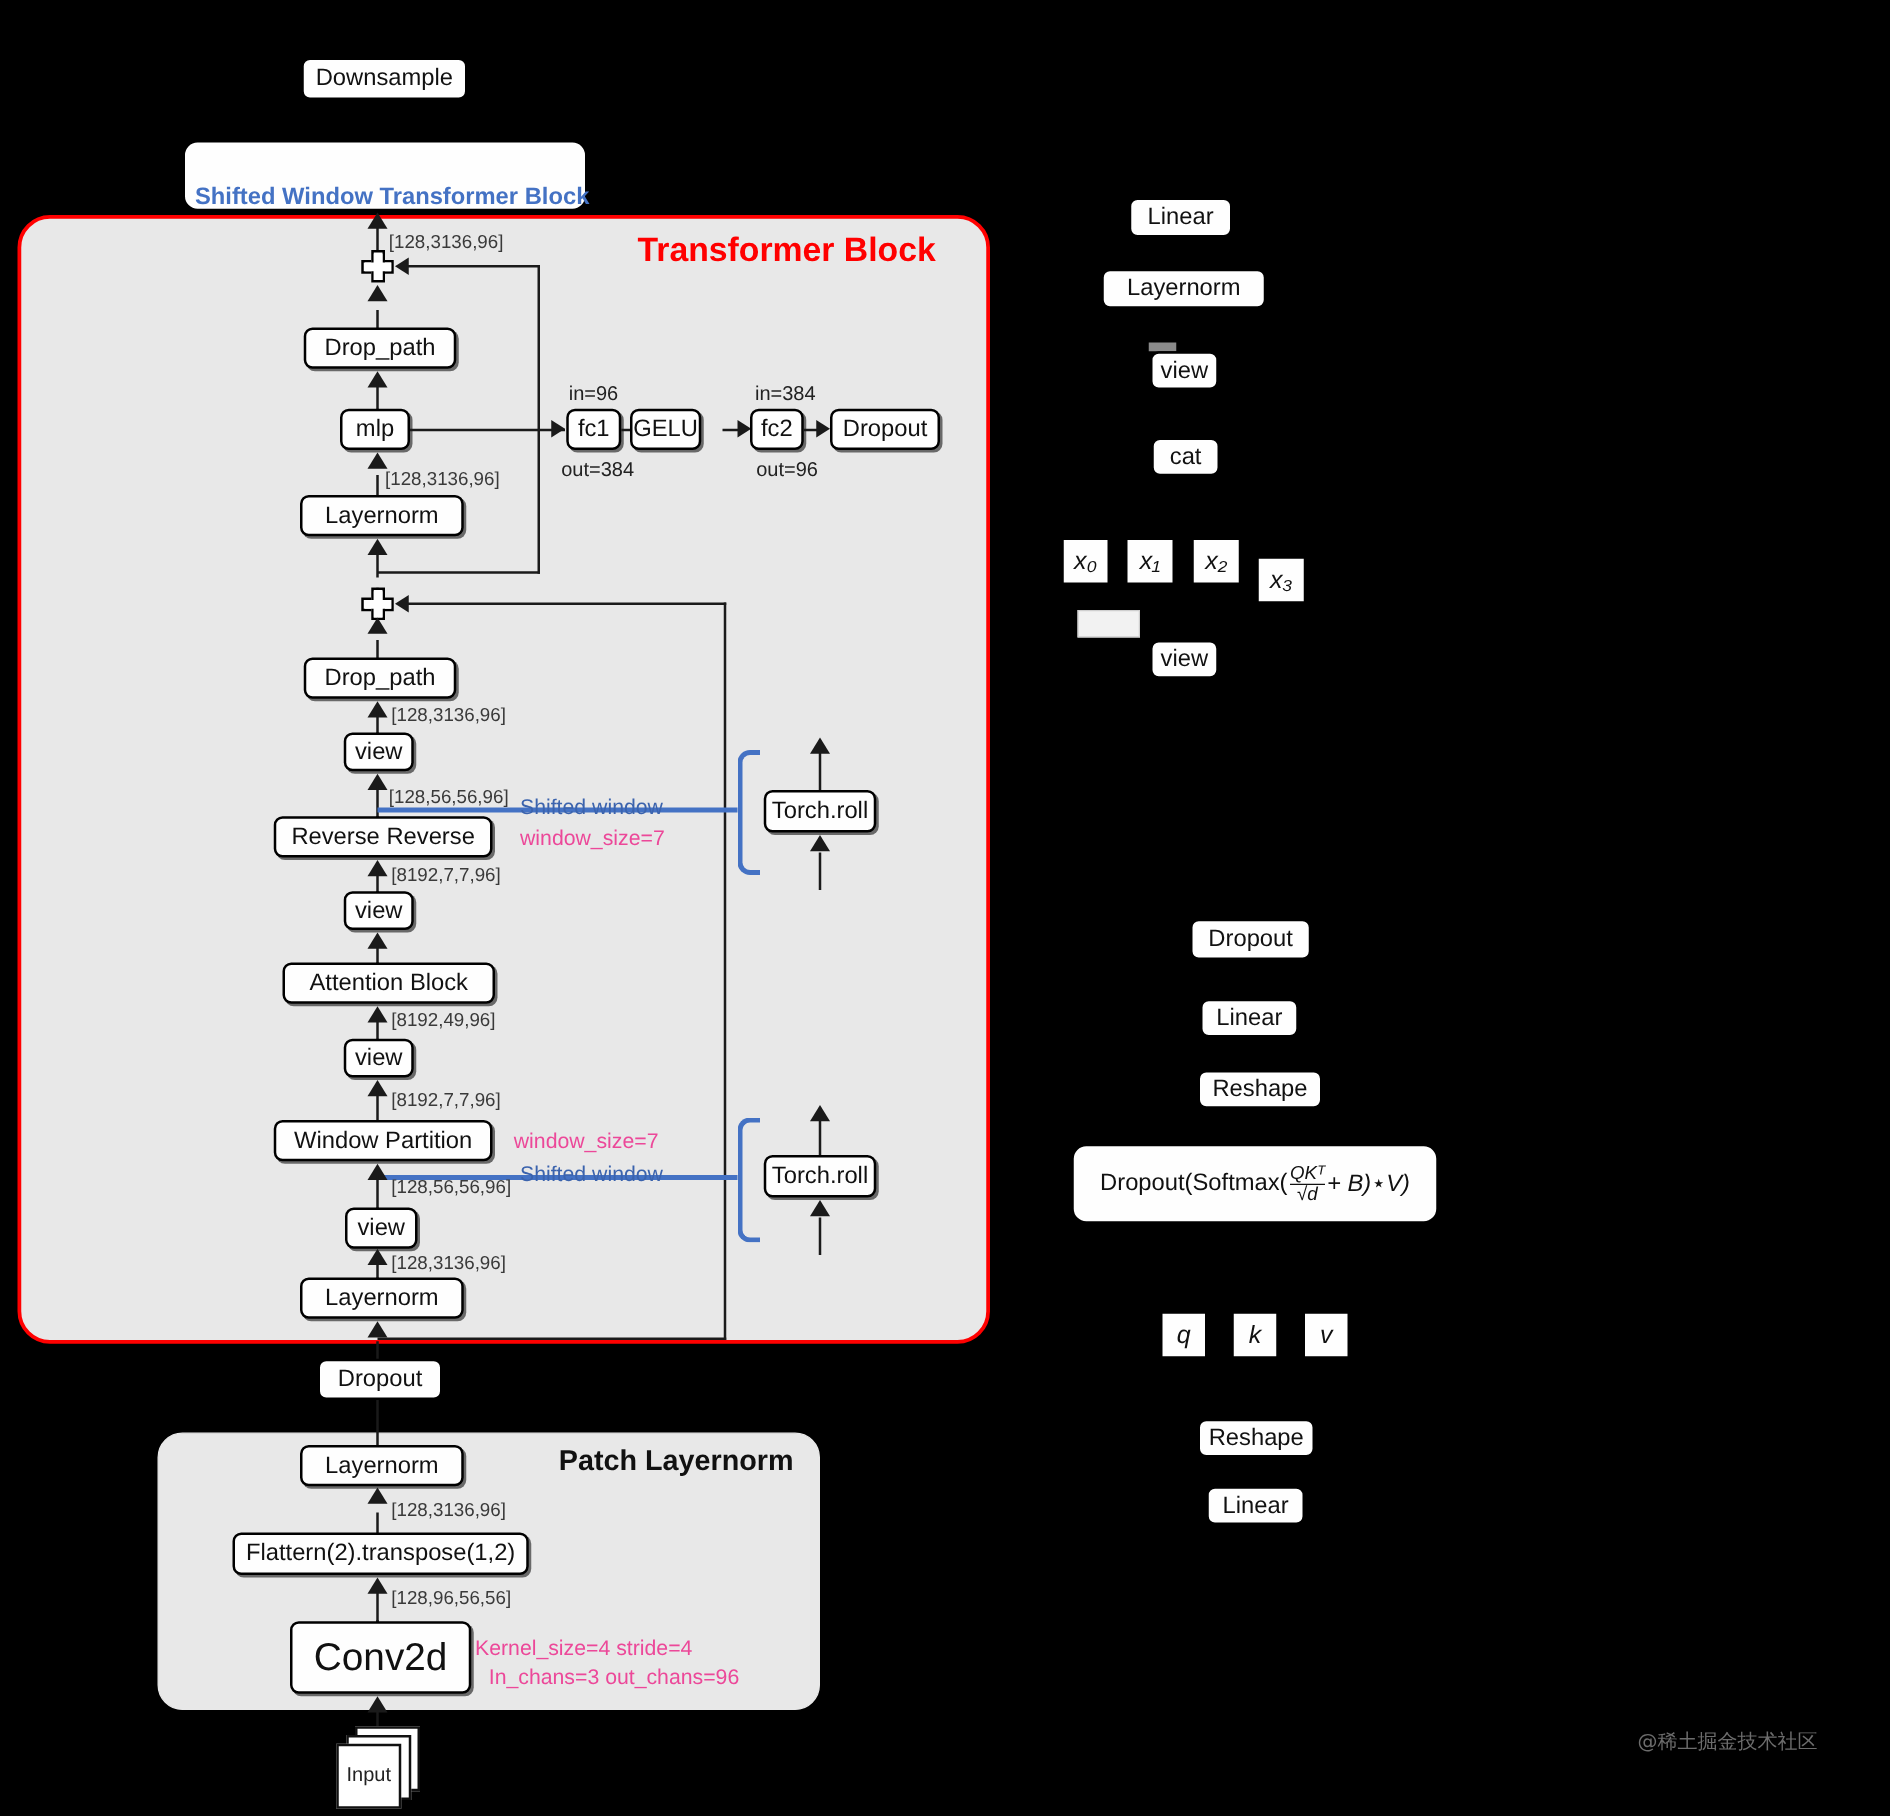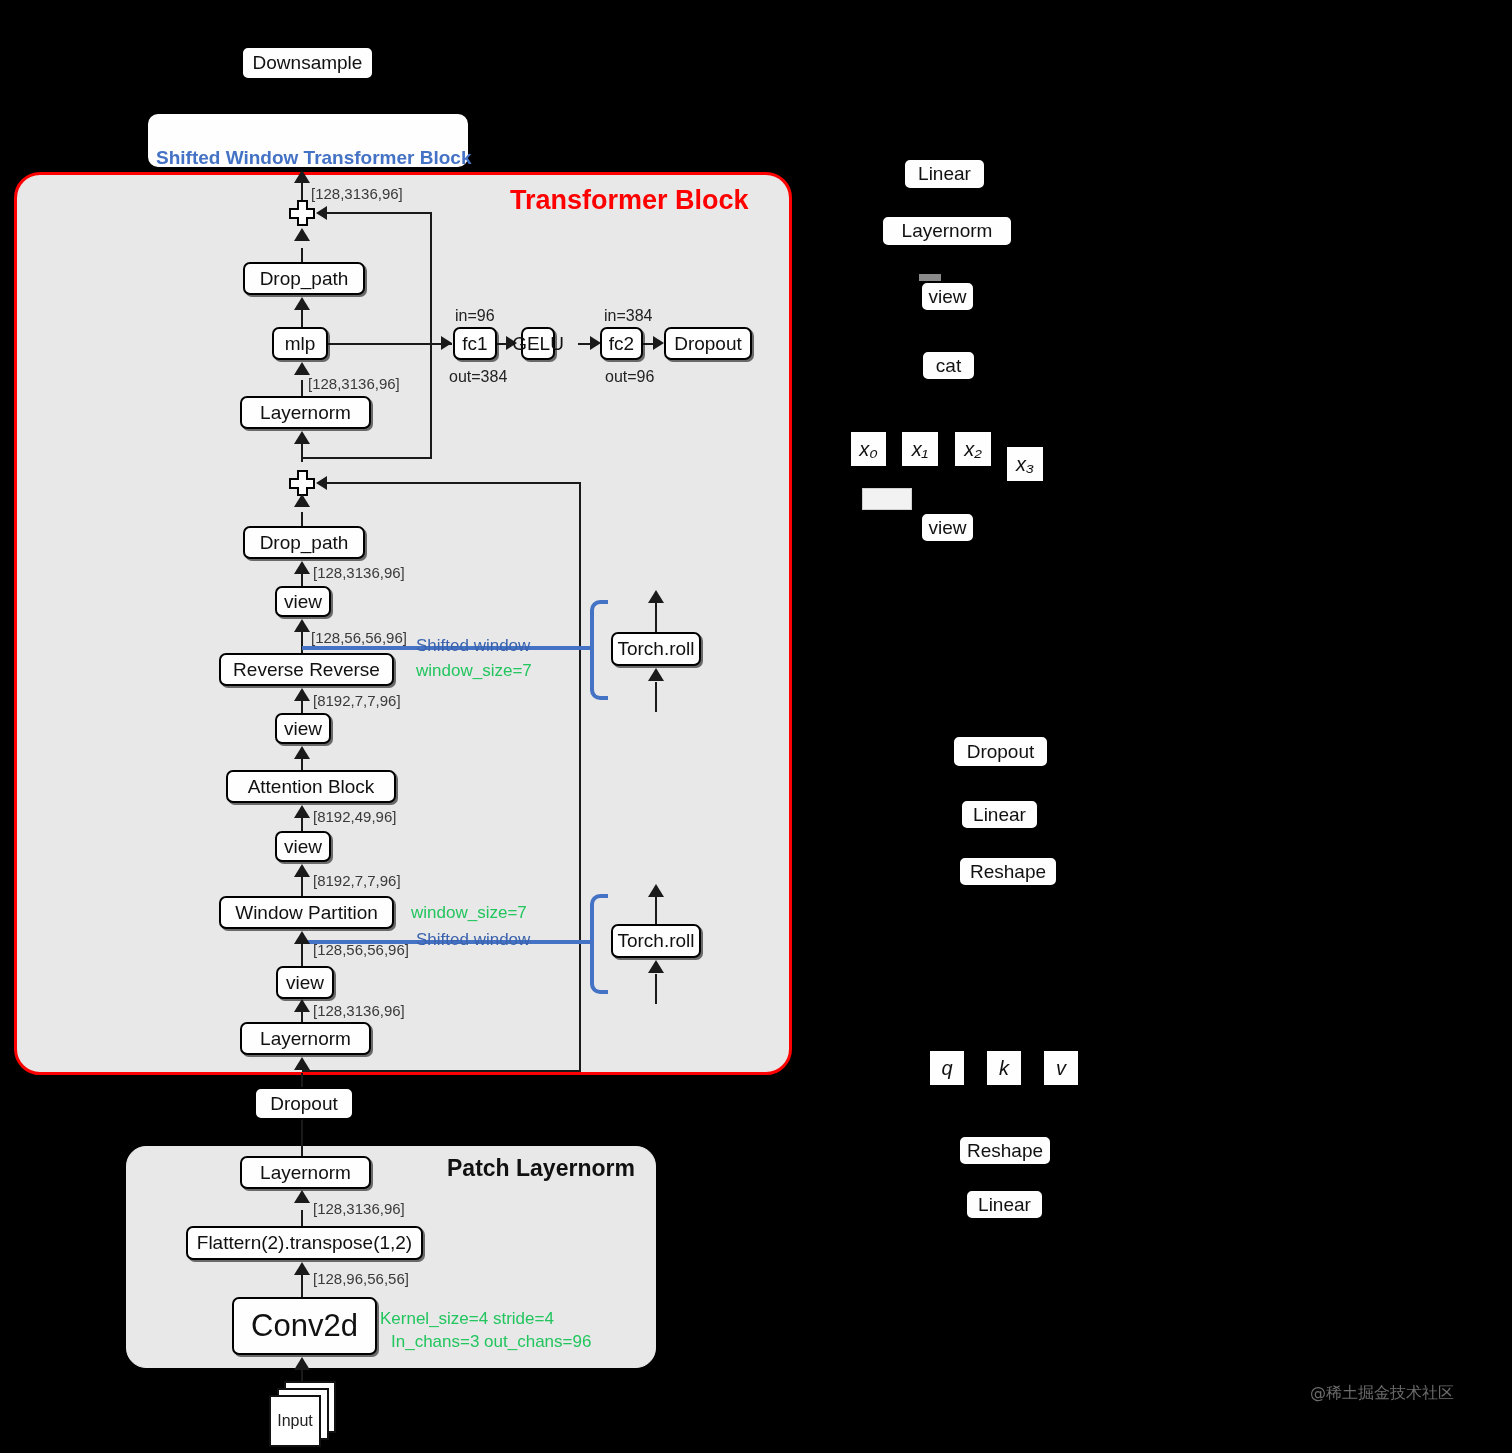--- a/index.html
+++ b/index.html
@@ -22,21 +22,21 @@
   #patch-embedding{background:#e8e8e8;border:1px solid #e8e8e8;border-radius:20px;}
 
   
   .lbl{position:absolute;white-space:nowrap;color:#3a3a3a;font-size:15px;}
   .lbl-dark{color:#222;}
   .title{position:absolute;white-space:nowrap;font-weight:bold;}
   #transformer-title{color:#ff0000;font-size:27px;}
   #patch-title{color:#111;font-size:23px;}
   #swtb-label{color:#4472c4;font-weight:bold;font-size:19px;}
   .shift-lbl{position:absolute;color:#3b63ad;font-size:17px;white-space:nowrap;}
-  .param-lbl{position:absolute;color:#22c55e;font-size:17px;white-space:nowrap;}
+  .param-lbl{position:absolute;color:#ec4899;font-size:17px;white-space:nowrap;}
 
   
   .vline{position:absolute;background:#1a1a1a;width:2px;}
   .hline{position:absolute;background:#1a1a1a;height:2px;}
   .blue-h{position:absolute;background:#4472c4;height:4px;}
   .arrow-up{position:absolute;width:0;height:0;border-left:8px solid transparent;
             border-right:8px solid transparent;border-bottom:13px solid #1a1a1a;}
   .arrow-right{position:absolute;width:0;height:0;border-top:7px solid transparent;
                border-bottom:7px solid transparent;border-left:11px solid #1a1a1a;}
   .arrow-left{position:absolute;width:0;height:0;border-top:7px solid transparent;
@@ -110,21 +110,21 @@
   <div class="hline" style="left:328px;top:343px;width:124px;"></div>
   <div class="arrow-right" style="left:441px;top:336px;"></div>
 
   <div class="box" style="left:453px;top:327px;width:44px;height:33px;font-size:19px;">fc1</div>
   <div class="lbl lbl-dark" style="left:455px;top:307px;font-size:16px;">in=96</div>
   <div class="lbl lbl-dark" style="left:449px;top:368px;font-size:16px;">out=384</div>
 
   <div class="hline" style="left:497px;top:343px;width:16px;"></div>
   <div class="arrow-right" style="left:506px;top:336px;"></div>
 
-  <div class="box" style="left:521px;top:327px;width:34px;height:33px;font-size:19px;">GELU</div>
+  <div class="box" style="left:504px;top:327px;width:57px;height:33px;font-size:19px;">GELU</div>
 
   <div class="hline" style="left:578px;top:343px;width:19px;"></div>
   <div class="arrow-right" style="left:590px;top:336px;"></div>
 
   <div class="box" style="left:600px;top:327px;width:43px;height:33px;font-size:19px;">fc2</div>
   <div class="lbl lbl-dark" style="left:604px;top:307px;font-size:16px;">in=384</div>
   <div class="lbl lbl-dark" style="left:605px;top:368px;font-size:16px;">out=96</div>
 
   <div class="hline" style="left:643px;top:343px;width:17px;"></div>
   <div class="arrow-right" style="left:653px;top:336px;"></div>
@@ -283,20 +283,32 @@
 
   <div class="empty-box" style="left:862px;top:488px;width:50px;height:22px;"></div>
   <div class="box" style="left:920px;top:512px;width:55px;height:31px;font-size:19px;">view</div>
 
   <div class="box" style="left:952px;top:735px;width:97px;height:33px;font-size:19px;">Dropout</div>
 
   <div class="box" style="left:960px;top:799px;width:79px;height:31px;font-size:19px;">Linear</div>
 
   <div class="box" style="left:958px;top:856px;width:100px;height:31px;font-size:19px;">Reshape</div>
 
+  <div class="box" style="left:857px;top:915px;width:294px;height:64px;border-radius:12px;">
+    <span style="display:inline-flex;align-items:center;font-size:19px;color:#111;">
+      <span>Dropout(Softmax(</span>
+      <span style="display:inline-flex;flex-direction:column;align-items:center;line-height:1.05;
+                   margin:0 2px;font-style:italic;">
+        <span style="font-size:15px;">QKᵀ</span>
+        <span style="width:100%;height:1px;background:#111;"></span>
+        <span style="font-size:15px;">√d</span>
+      </span>
+      <span style="font-style:italic;">+ B)⋆V)</span>
+    </span>
+  </div>
 
   <div class="sq" style="left:928px;top:1049px;width:38px;height:38px;font-size:20px;font-style:italic;">q</div>
   <div class="sq" style="left:985px;top:1049px;width:38px;height:38px;font-size:20px;font-style:italic;">k</div>
   <div class="sq" style="left:1042px;top:1049px;width:38px;height:38px;font-size:20px;font-style:italic;">v</div>
 
   <div class="box" style="left:958px;top:1135px;width:94px;height:31px;font-size:19px;">Reshape</div>
 
   <div class="box" style="left:965px;top:1189px;width:79px;height:31px;font-size:19px;">Linear</div>
 
   <div id="watermark" style="left:1310px;top:1383px;">@稀土掘金技术社区</div>

